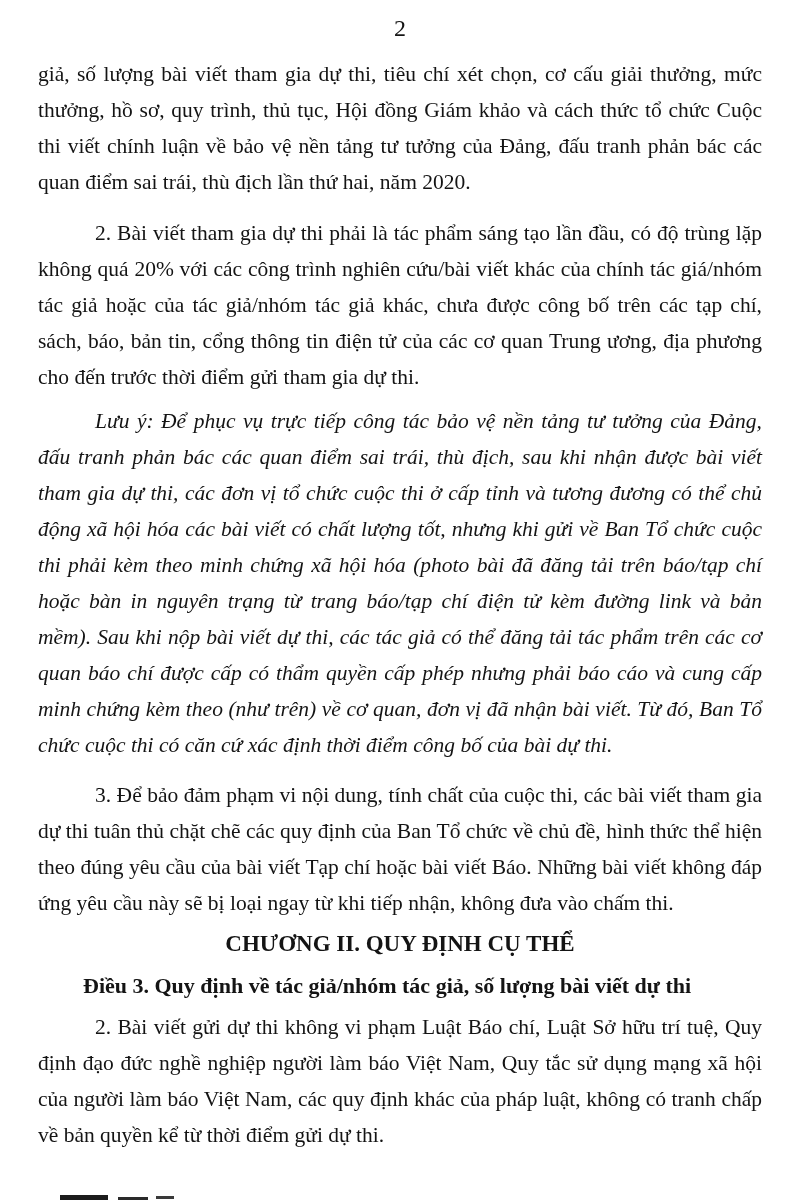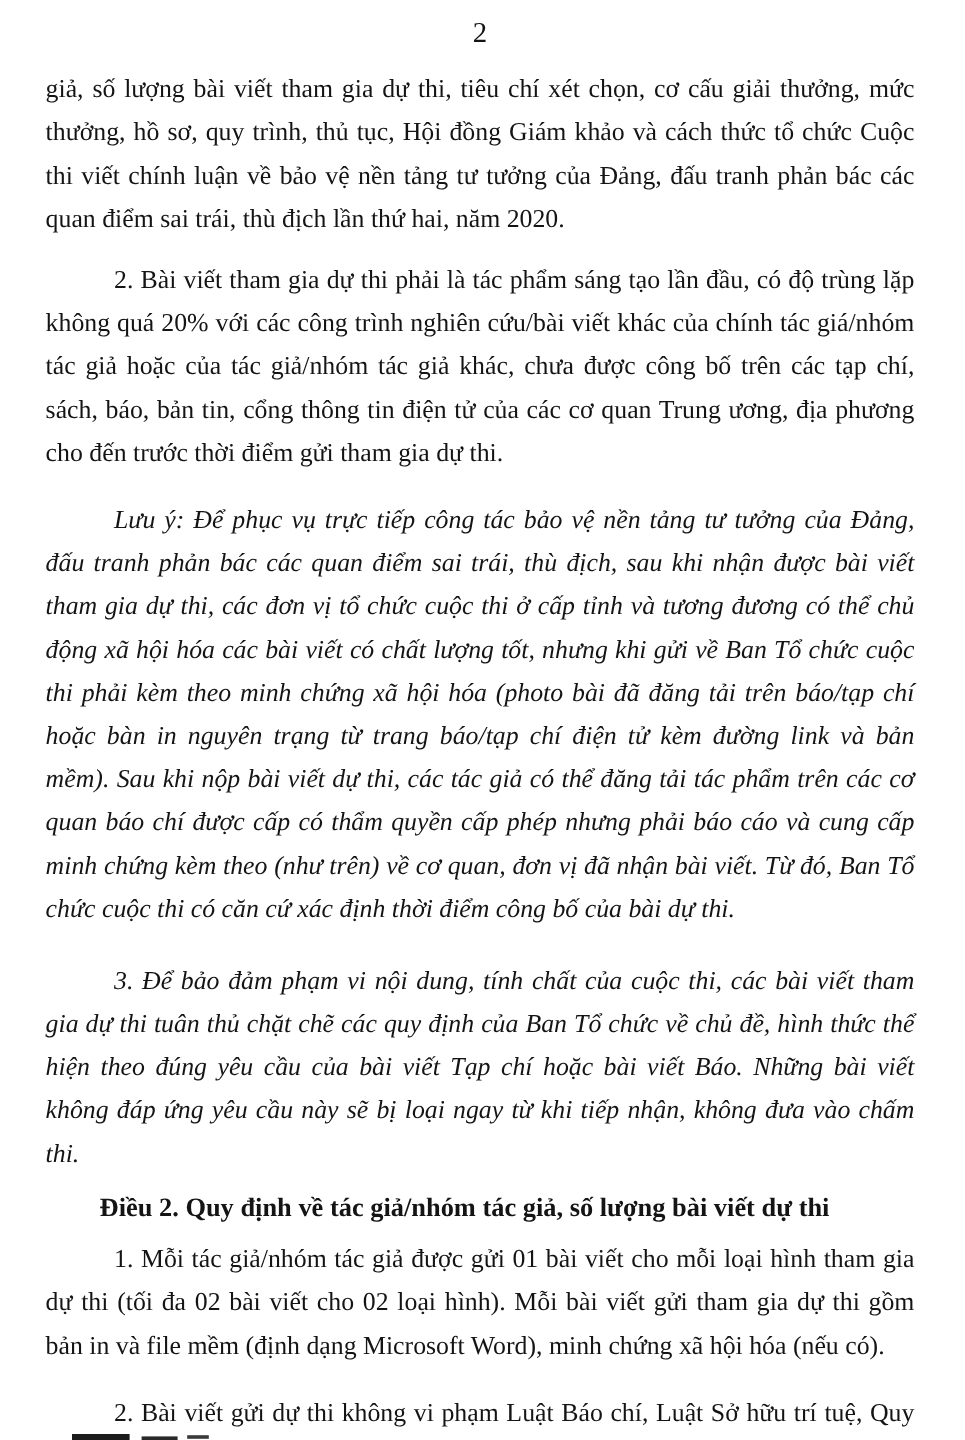--- a/index.html
+++ b/index.html
@@ -26,22 +26,22 @@
     }
     p.body {
       margin: 0;
       font-size: 21.5px;
       line-height: 36px;
       text-align: justify;
       text-justify: inter-word;
     }
     p.indent { text-indent: 57px; }
     p.mt6  { margin-top: 15px; }
-    p.mt4  { margin-top: 20px; }
-    p.mt8  { margin-top: 24px; font-style: italic; }
+    p.mt4  { margin-top: 8px; }
+    p.mt8  { margin-top: 14px; }
     p.mt10 { margin-top: 10px; }
     .note {
       font-style: italic;
       font-size: 21px;
       line-height: 32px;
     }
     h2.chapter {
       margin: 8px 0 0 0;
       font-size: 23px;
       line-height: 30px;
@@ -77,22 +77,22 @@
   <div class="page-number">2</div>
 
   <p class="body">giả, số lượng bài viết tham gia dự thi, tiêu chí xét chọn, cơ cấu giải thưởng, mức thưởng, hồ sơ, quy trình, thủ tục, Hội đồng Giám khảo và cách thức tổ chức Cuộc thi viết chính luận về bảo vệ nền tảng tư tưởng của Đảng, đấu tranh phản bác các quan điểm sai trái, thù địch lần thứ hai, năm 2020.</p>
 
   <p class="body indent mt6">2. Bài viết tham gia dự thi phải là tác phẩm sáng tạo lần đầu, có độ trùng lặp không quá 20% với các công trình nghiên cứu/bài viết khác của chính tác giá/nhóm tác giả hoặc của tác giả/nhóm tác giả khác, chưa được công bố trên các tạp chí, sách, báo, bản tin, cổng thông tin điện tử của các cơ quan Trung ương, địa phương cho đến trước thời điểm gửi tham gia dự thi.</p>
 
   <p class="body indent note mt4">Lưu ý: Để phục vụ trực tiếp công tác bảo vệ nền tảng tư tưởng của Đảng, đấu tranh phản bác các quan điểm sai trái, thù địch, sau khi nhận được bài viết tham gia dự thi, các đơn vị tổ chức cuộc thi ở cấp tỉnh và tương đương có thể chủ động xã hội hóa các bài viết có chất lượng tốt, nhưng khi gửi về Ban Tổ chức cuộc thi phải kèm theo minh chứng xã hội hóa (photo bài đã đăng tải trên báo/tạp chí hoặc bàn in nguyên trạng từ trang báo/tạp chí điện tử kèm đường link và bản mềm). Sau khi nộp bài viết dự thi, các tác giả có thể đăng tải tác phẩm trên các cơ quan báo chí được cấp có thẩm quyền cấp phép nhưng phải báo cáo và cung cấp minh chứng kèm theo (như trên) về cơ quan, đơn vị đã nhận bài viết. Từ đó, Ban Tổ chức cuộc thi có căn cứ xác định thời điểm công bố của bài dự thi.</p>
 
   <p class="body indent mt8">3. Để bảo đảm phạm vi nội dung, tính chất của cuộc thi, các bài viết tham gia dự thi tuân thủ chặt chẽ các quy định của Ban Tổ chức về chủ đề, hình thức thể hiện theo đúng yêu cầu của bài viết Tạp chí hoặc bài viết Báo. Những bài viết không đáp ứng yêu cầu này sẽ bị loại ngay từ khi tiếp nhận, không đưa vào chấm thi.</p>
 
+  <h2 class="chapter">CHƯƠNG II. QUY ĐỊNH CỤ THỂ</h2>
 
-  <h3 class="article">Điều 2. Quy định về tác giả/nhóm tác giả, số lượng bài viết dự thi</h3>
+  <h3 class="article">Điều 3. Quy định về tác giả/nhóm tác giả, số lượng bài viết dự thi</h3>
 
-  <p class="body indent mt10">1. Mỗi tác giả/nhóm tác giả được gửi 01 bài viết cho mỗi loại hình tham gia dự thi (tối đa 02 bài viết cho 02 loại hình). Mỗi bài viết gửi tham gia dự thi gồm bản in và file mềm (định dạng Microsoft Word), minh chứng xã hội hóa (nếu có).</p>
 
   <p class="body indent mt4">2. Bài viết gửi dự thi không vi phạm Luật Báo chí, Luật Sở hữu trí tuệ, Quy định đạo đức nghề nghiệp người làm báo Việt Nam, Quy tắc sử dụng mạng xã hội của người làm báo Việt Nam, các quy định khác của pháp luật, không có tranh chấp về bản quyền kể từ thời điểm gửi dự thi.</p>
 
   <div class="cutoff-artifact"></div>
 
 </div>
 
 </body></html>

